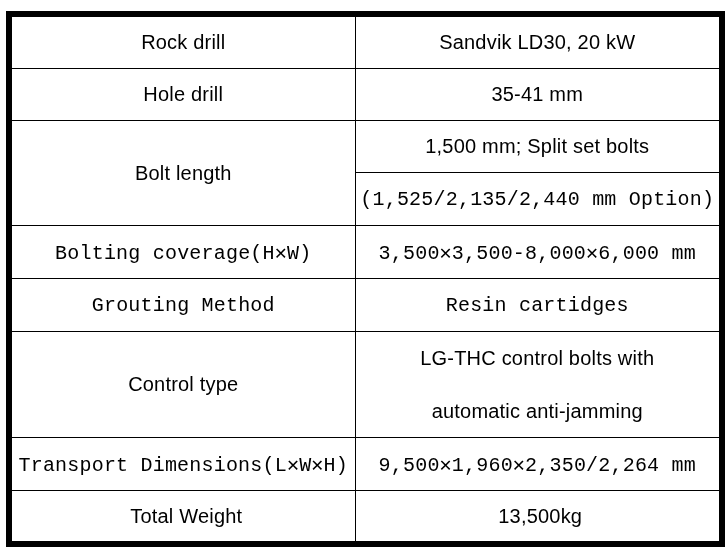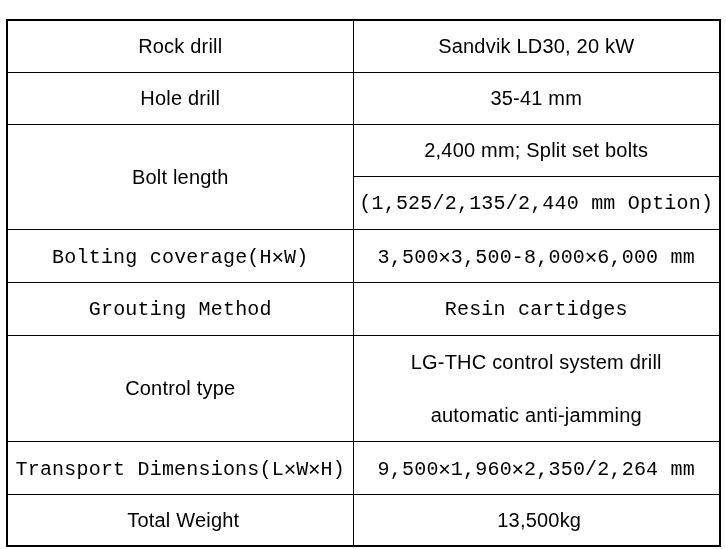--- a/index.html
+++ b/index.html
@@ -14,25 +14,25 @@
   .page {
     position: relative;
     width: 726px;
     height: 549px;
     background: #ffffff;
     overflow: hidden;
   }
   table.spec-table {
     position: absolute;
     left: 6px;
-    top: 19px;
+    top: 11px;
     width: 713px;
     border-collapse: collapse;
     table-layout: fixed;
-    border: 2px solid #000000;
+    border: 6px solid #000000;
   }
   table.spec-table td {
     border: 1px solid #000000;
     text-align: center;
     vertical-align: middle;
     font-size: 20px;
     letter-spacing: 0.2px;
     padding: 0 2px;
     background: #ffffff;
     overflow: hidden;
@@ -66,38 +66,38 @@
       <tr class="r-std">
         <td>Rock drill</td>
         <td>Sandvik LD30, 20 kW</td>
       </tr>
       <tr class="r-std">
         <td>Hole drill</td>
         <td>35-41 mm</td>
       </tr>
       <tr class="r-std">
         <td rowspan="2">Bolt length</td>
-        <td>2,400 mm; Split set bolts</td>
+        <td>1,500 mm; Split set bolts</td>
       </tr>
       <tr class="r-mid">
         <td>(1,525/2,135/2,440 mm Option)</td>
       </tr>
       <tr class="r-mid">
         <td>Bolting coverage(H✕W)</td>
         <td>3,500✕3,500-8,000✕6,000 mm</td>
       </tr>
       <tr class="r-mid">
         <td>Grouting Method</td>
         <td>Resin cartidges</td>
       </tr>
       <tr class="r-tall">
         <td>Control type</td>
         <td>
           <div class="twoline-cell">
-            <div>LG-THC control system drill</div>
+            <div>LG-THC control bolts with</div>
             <div>automatic anti-jamming</div>
           </div>
         </td>
       </tr>
       <tr class="r-mid">
         <td>Transport Dimensions(L✕W✕H)</td>
         <td>9,500✕1,960✕2,350/2,264 mm</td>
       </tr>
       <tr class="r-last">
         <td>Total Weight</td>

